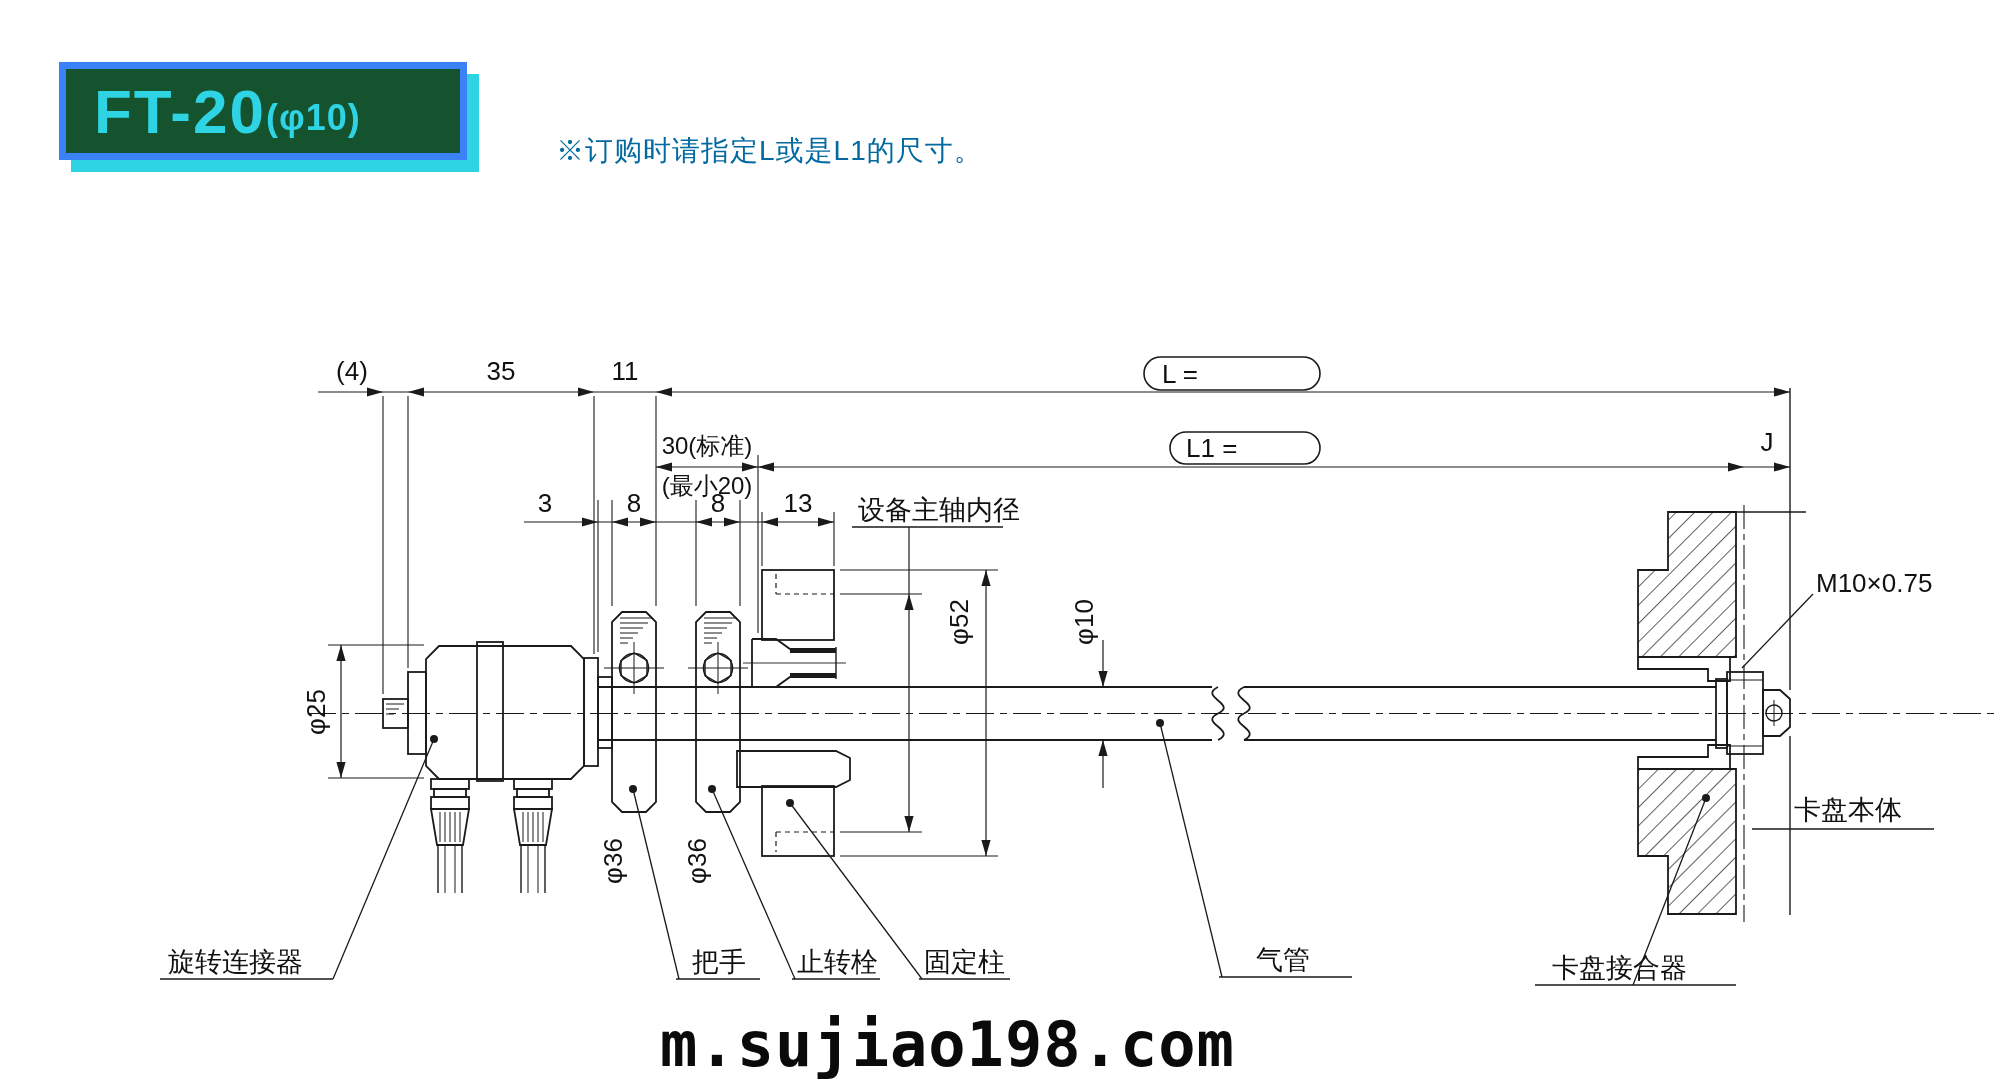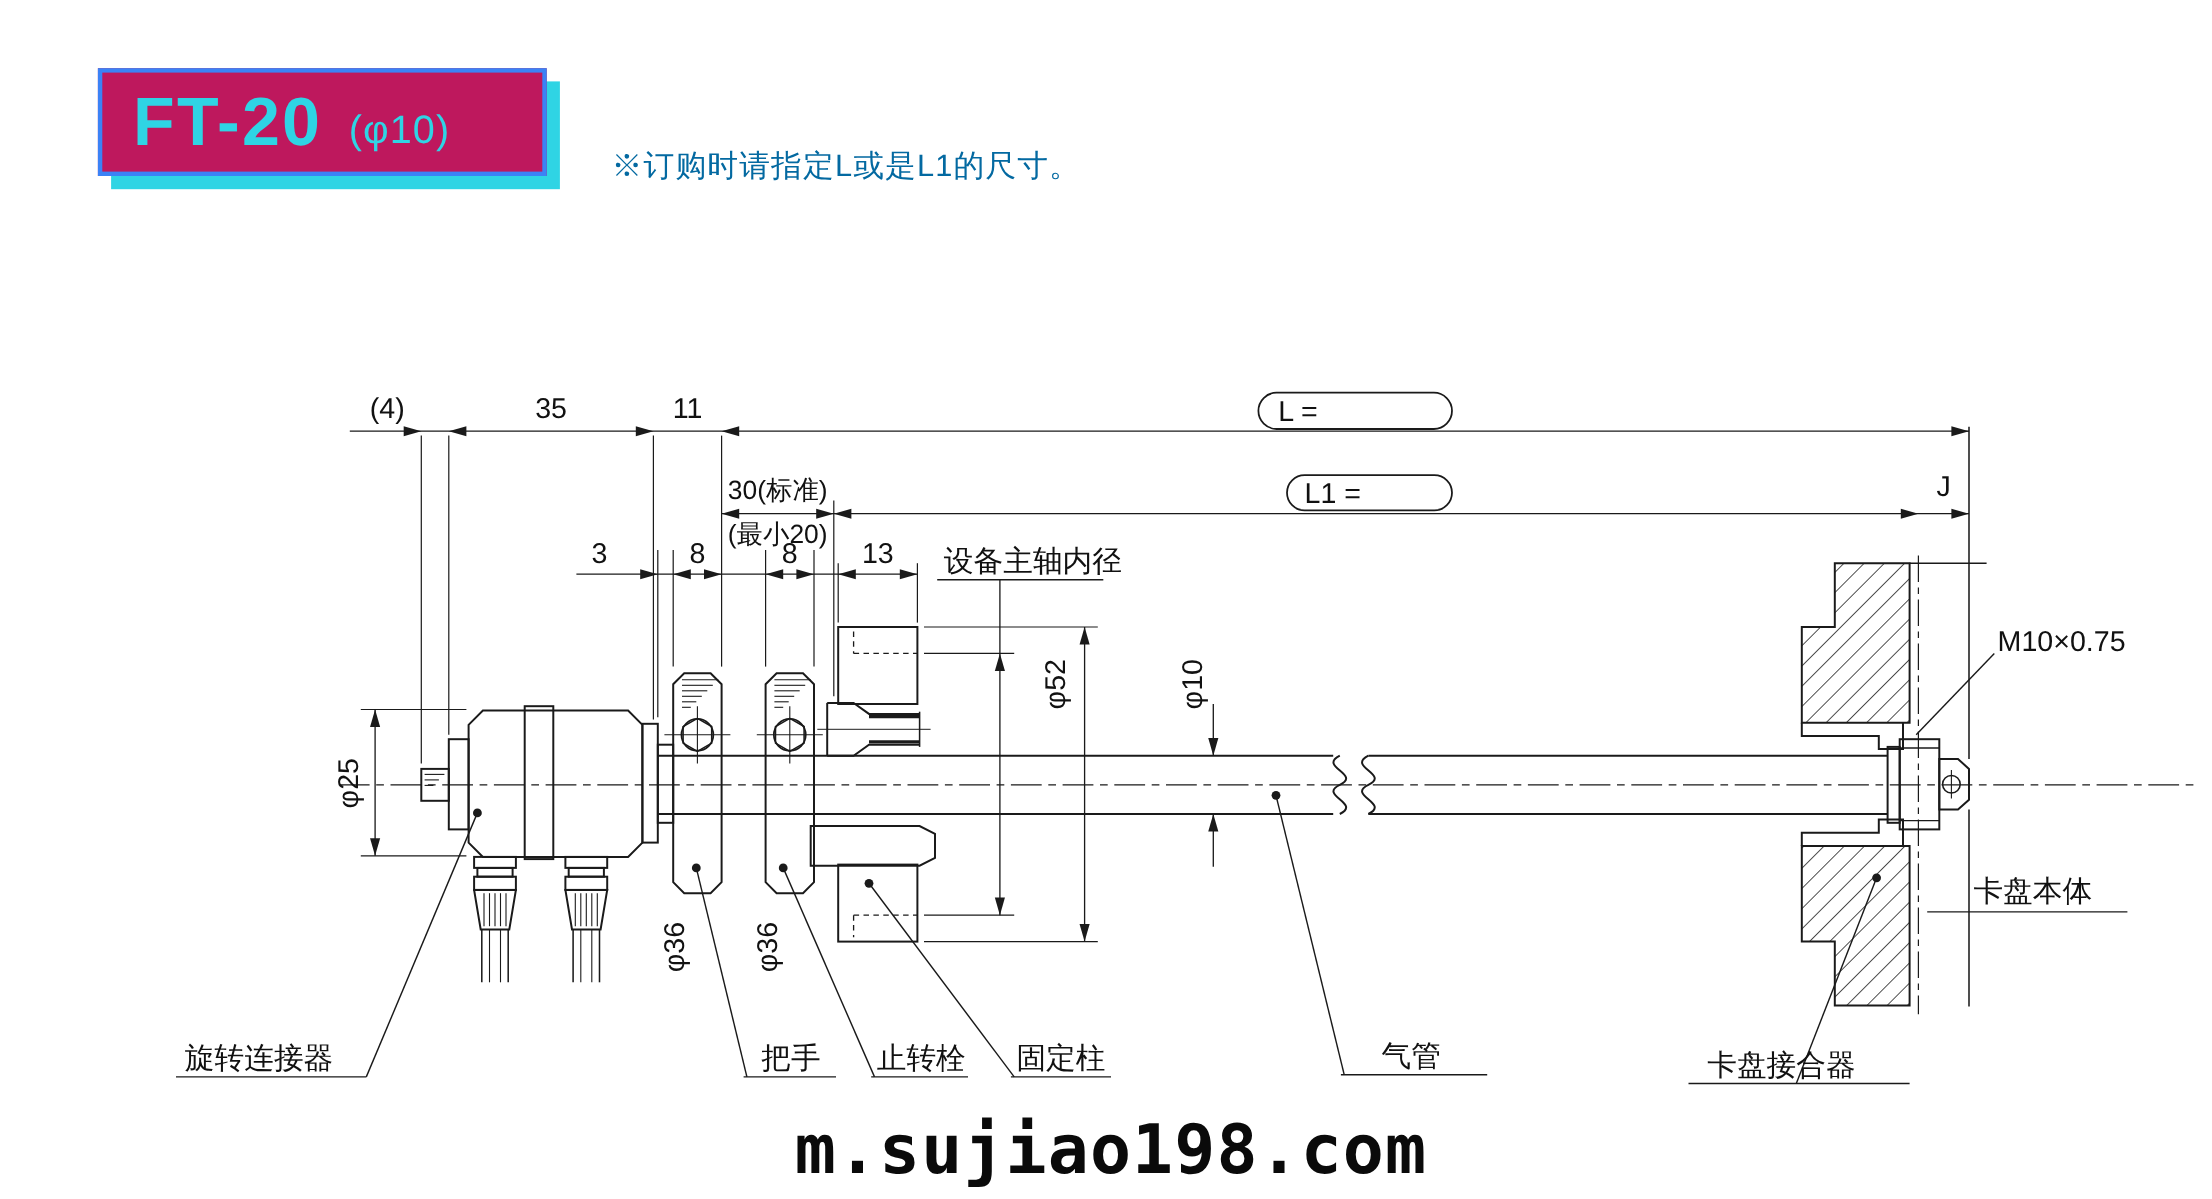--- a/index.html
+++ b/index.html
@@ -1,30 +1,30 @@
 <!DOCTYPE html>
 <html><head>
 <meta charset="utf-8">
 <style>
   html,body{margin:0;padding:0;background:#ffffff;}
   body{width:2011px;height:1090px;position:relative;font-family:"Liberation Sans",sans-serif;overflow:hidden;}
   .titlebox{
-    position:absolute;left:89px;top:62px;width:408px;height:98px;
-    background:#be185d;border:4px solid #3b82f6;
+    position:absolute;left:59px;top:62px;width:408px;height:98px;
+    background:#14532d;border:7px solid #3b82f6;
     box-shadow:12px 12px 0 0 #2fd4e4;
     display:flex;align-items:center;padding-left:28px;box-sizing:border-box;
   }
   .titlebox .model{color:#2fd4e4;font-weight:bold;font-size:62px;letter-spacing:2px;}
-  .titlebox .size{color:#2fd4e4;font-weight:normal;font-size:36px;margin-left:24px;margin-top:14px;letter-spacing:1px;}
+  .titlebox .size{color:#2fd4e4;font-weight:bold;font-size:36px;margin-left:0;margin-top:14px;letter-spacing:1px;}
   .note{
     position:absolute;left:556px;top:132px;font-size:28px;color:#0369a1;
     letter-spacing:1px;
   }
   .watermark{
-    position:absolute;left:660px;top:1008px;width:700px;text-align:center;
+    position:absolute;left:660px;top:1008px;width:700px;
     font-family:"DejaVu Sans Mono",monospace;font-weight:bold;font-size:62px;color:#0a0a0a;
     letter-spacing:1px;
   }
   svg{position:absolute;left:0;top:0;}
   svg text{fill:#111;font-family:"Liberation Sans",sans-serif;}
   .dimtxt{font-size:26px;}
   .cntxt{font-size:27px;}
   .smtxt{font-size:24px;}
 </style>
 </head>

